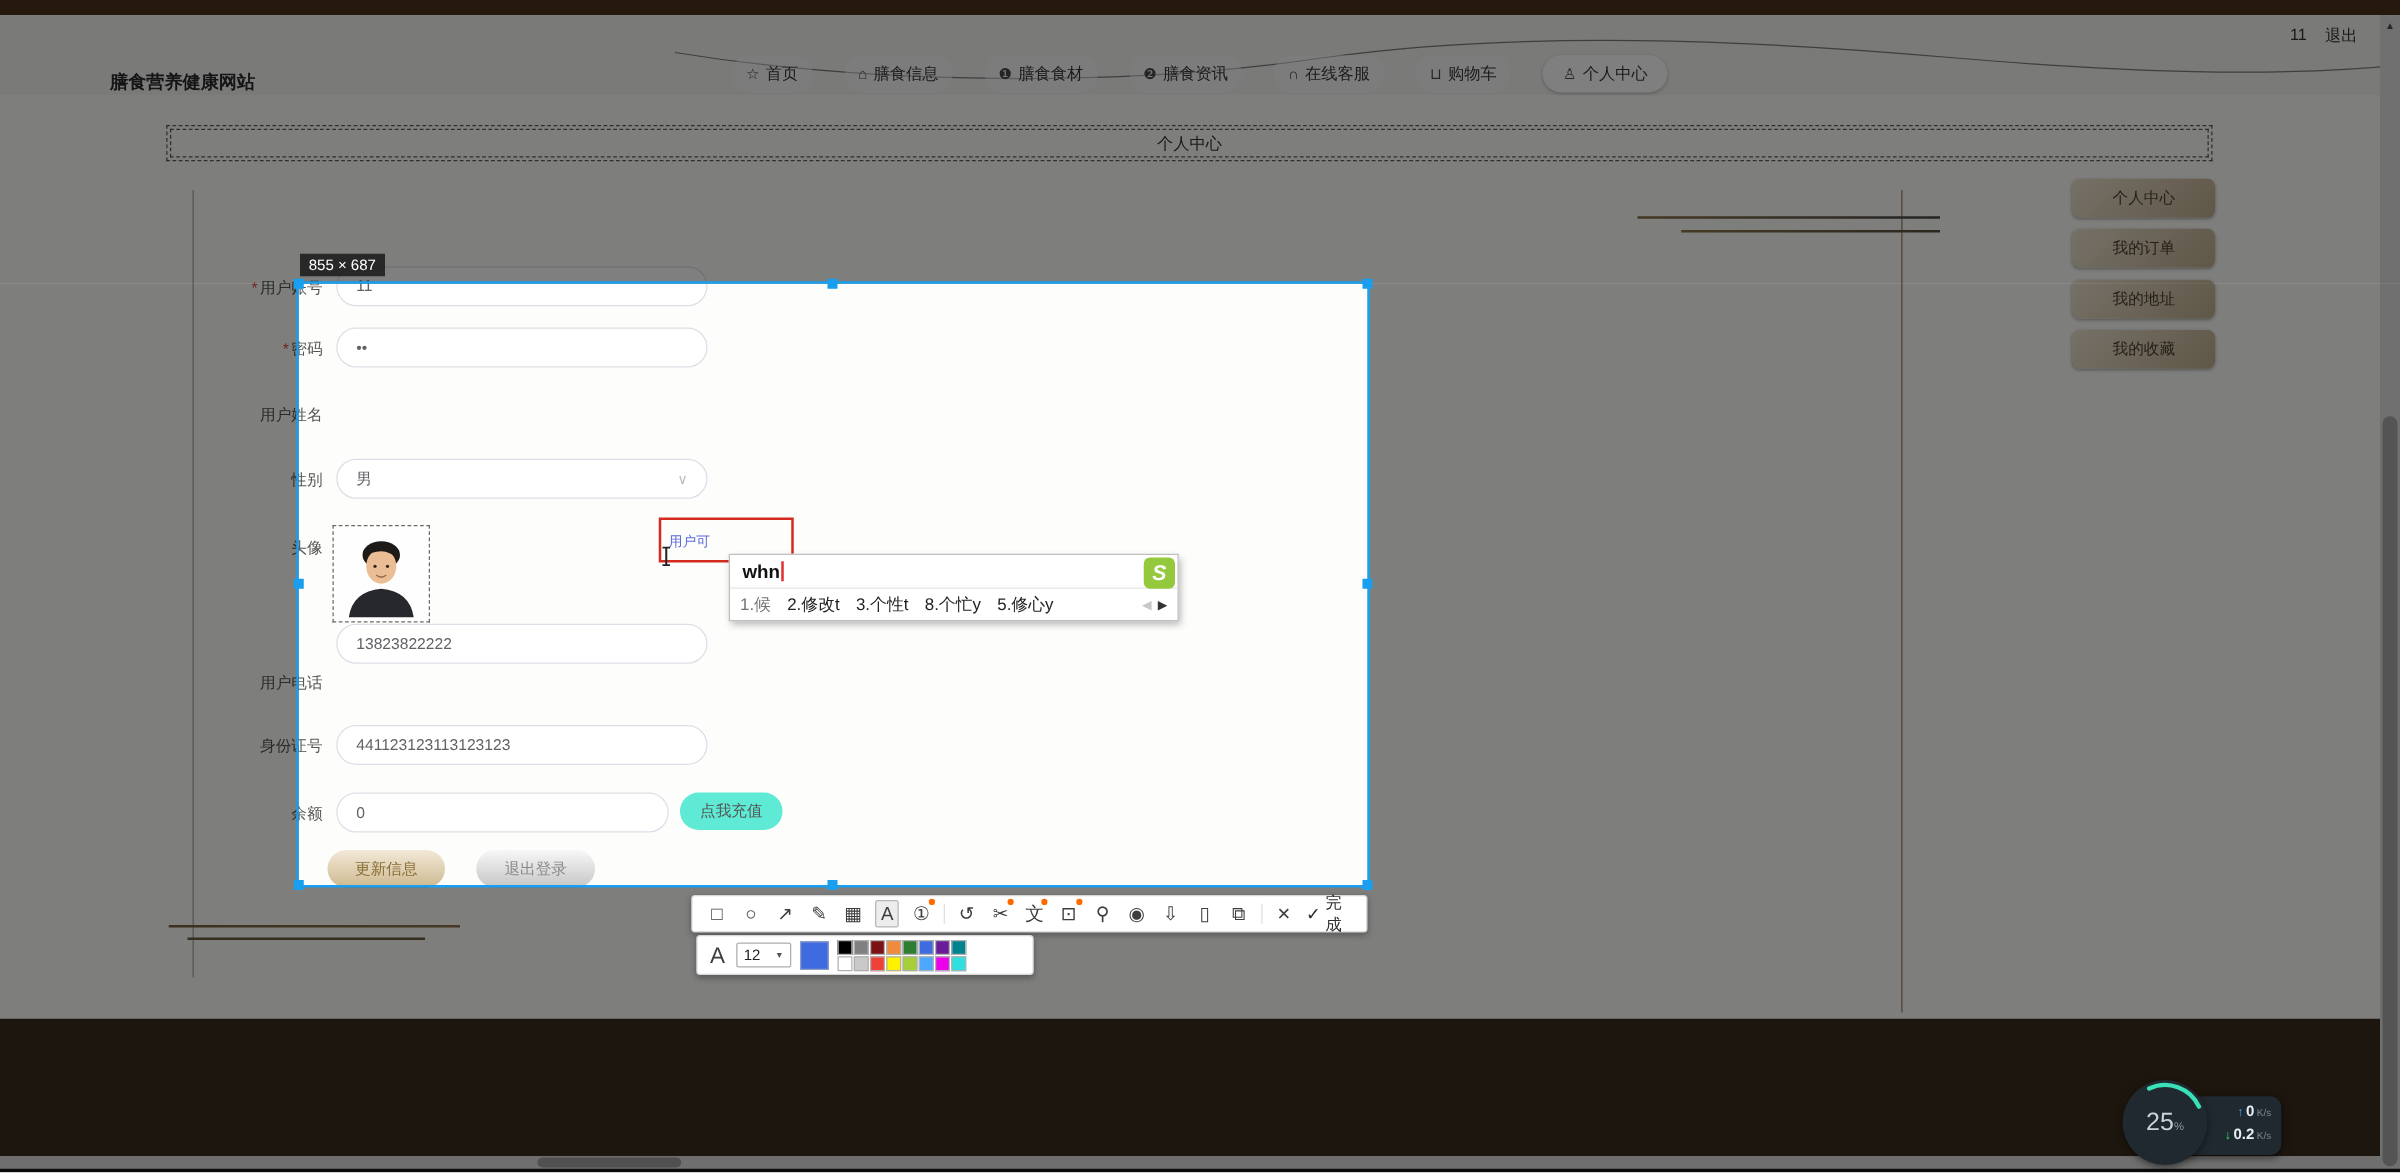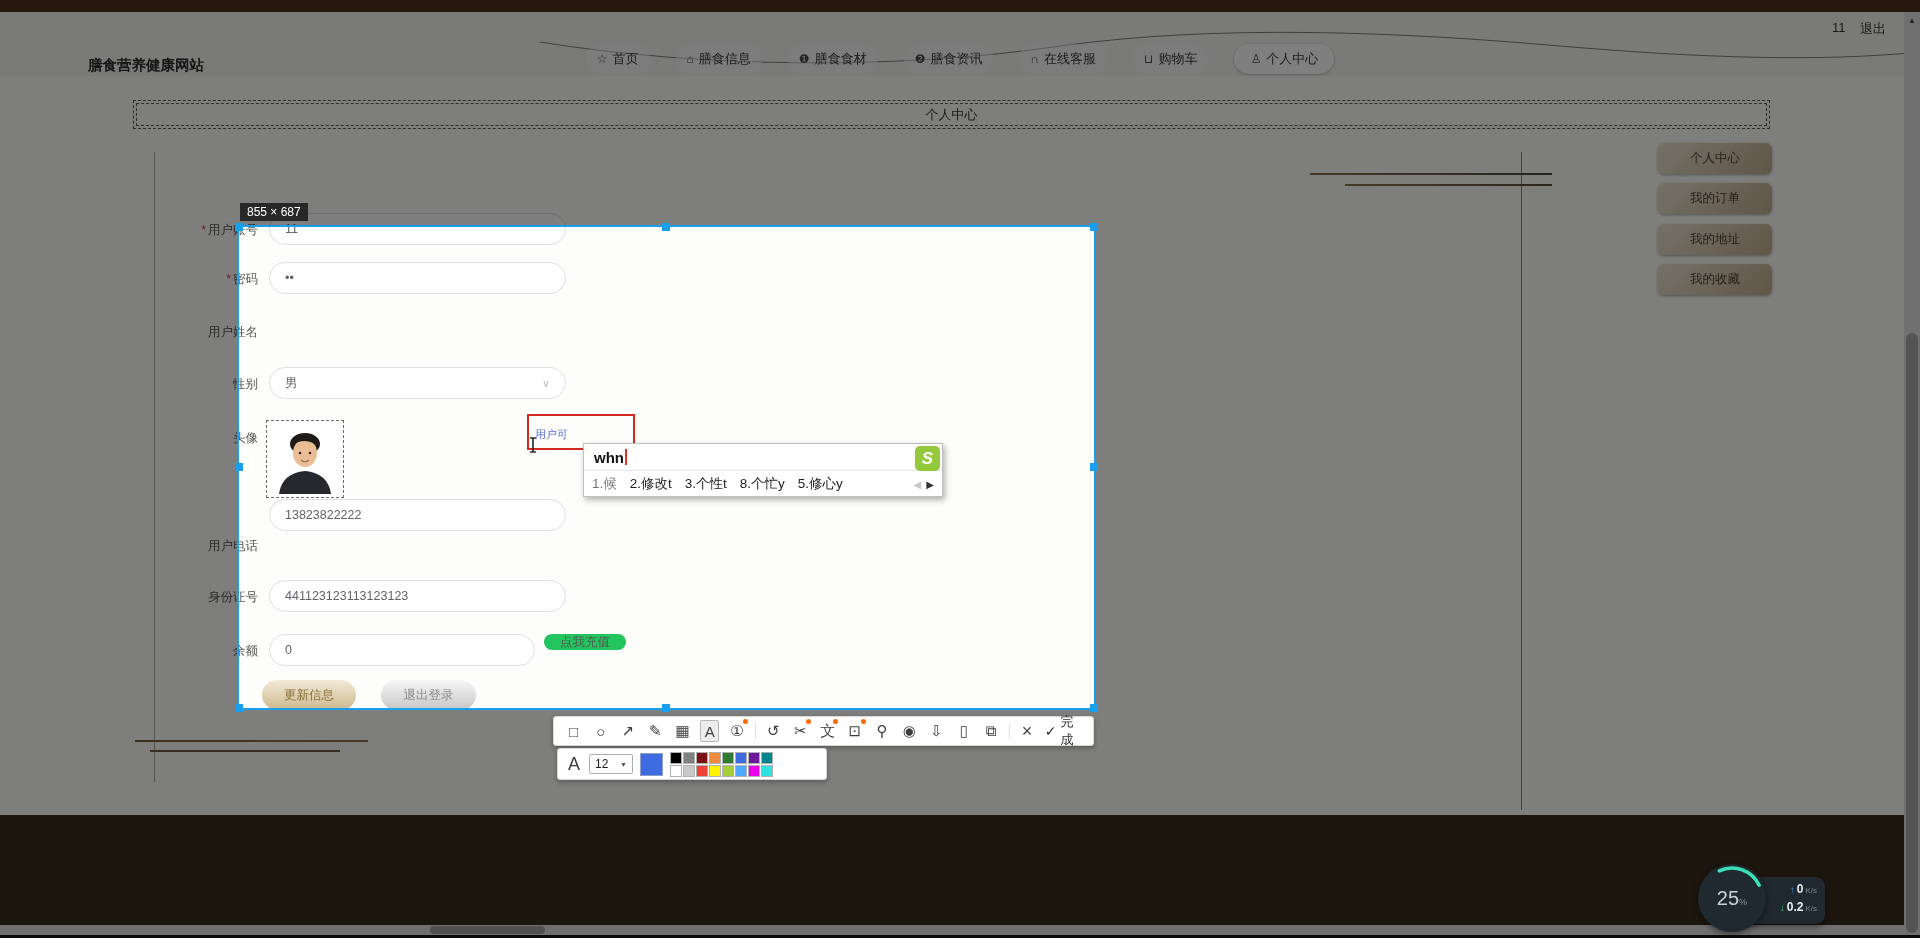--- a/index.html
+++ b/index.html
@@ -50,21 +50,21 @@
   .f-label { width:110px; text-align:right; font-size:12.5px; color:#555; z-index:2; }
   .req { color:#e04545; margin-right:2px; }
   .f-input { height:32px; width:297px; background:#fff; border:1px solid #dcdfe6; border-radius:16px;
              font-size:12.5px; color:#606266; display:flex; align-items:center; padding:0 15px; z-index:2; }
   .f-input.select { justify-content:space-between; }
   .chev { color:#bbb; font-size:11px; }
   #avatar-box { left:266px; top:420px; width:78px; height:78px; border:1px dashed #6a6a6a;
                 background:#fff; z-index:2; padding:3px; cursor:pointer; }
   .pill-btn { border-radius:16px; display:flex; align-items:center; justify-content:center;
               font-size:12.5px; z-index:2; cursor:pointer; border:none; }
-  #recharge-btn { left:544px; top:634px; width:82px; height:16px; background:#22c55e; color:#555; }
+  #recharge-btn { left:544px; top:634px; width:82px; height:30px; background:#5eead4; color:#555; }
   #update-btn  { left:262px; top:680px; width:94px; height:30px;
                  background:linear-gradient(180deg,#f3e9d8,#cdb98f); color:#8a6f38; }
   #logout-btn  { left:381px; top:680px; width:95px; height:30px;
                  background:linear-gradient(180deg,#f7f7f7,#c6c6c6); color:#8a8a8a; }
 
   
   #footer { left:0; top:815px; width:1920px; height:110px; background:#3b2c1d; z-index:1; }
   #hscroll-track { left:0; top:925px; width:1920px; height:10px; background:#dfdfdf; z-index:1; }
   #hscroll-thumb { left:430px; top:926px; width:115px; height:8px; background:#a0a0a0; border-radius:4px; z-index:2; }
   #bottom-edge { left:0; top:935px; width:1920px; height:3px; background:#161616; z-index:2; }

